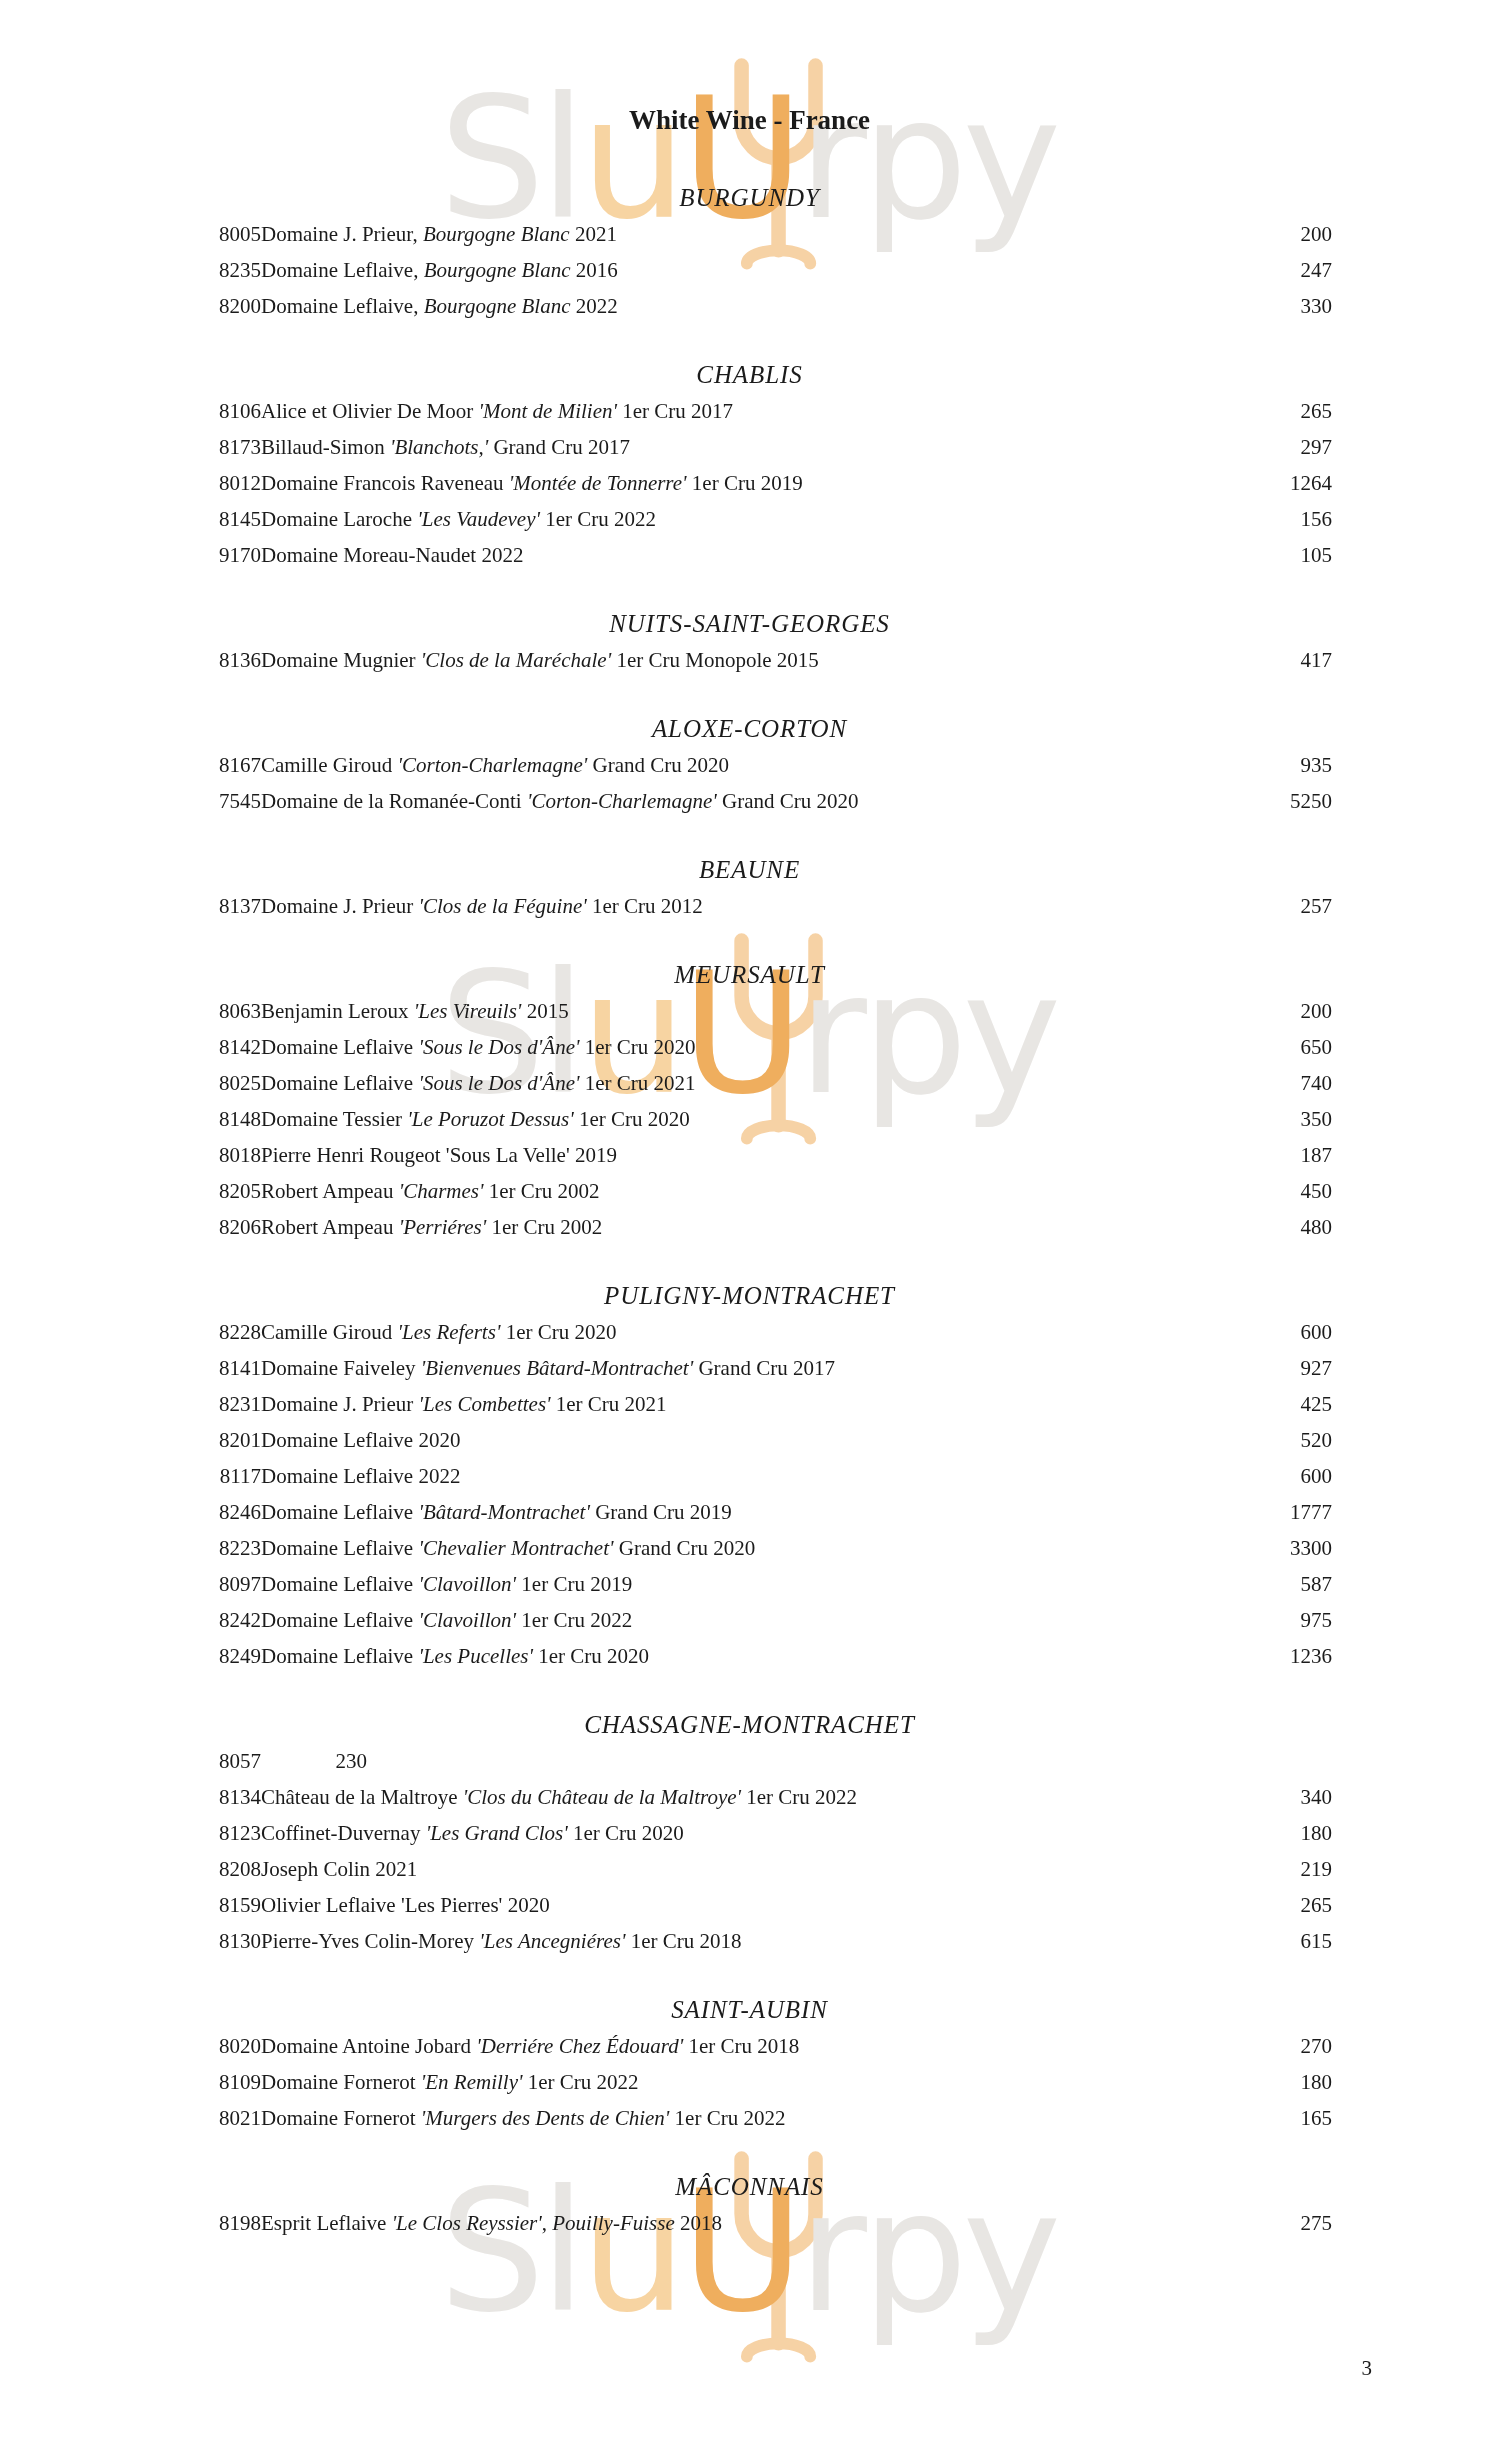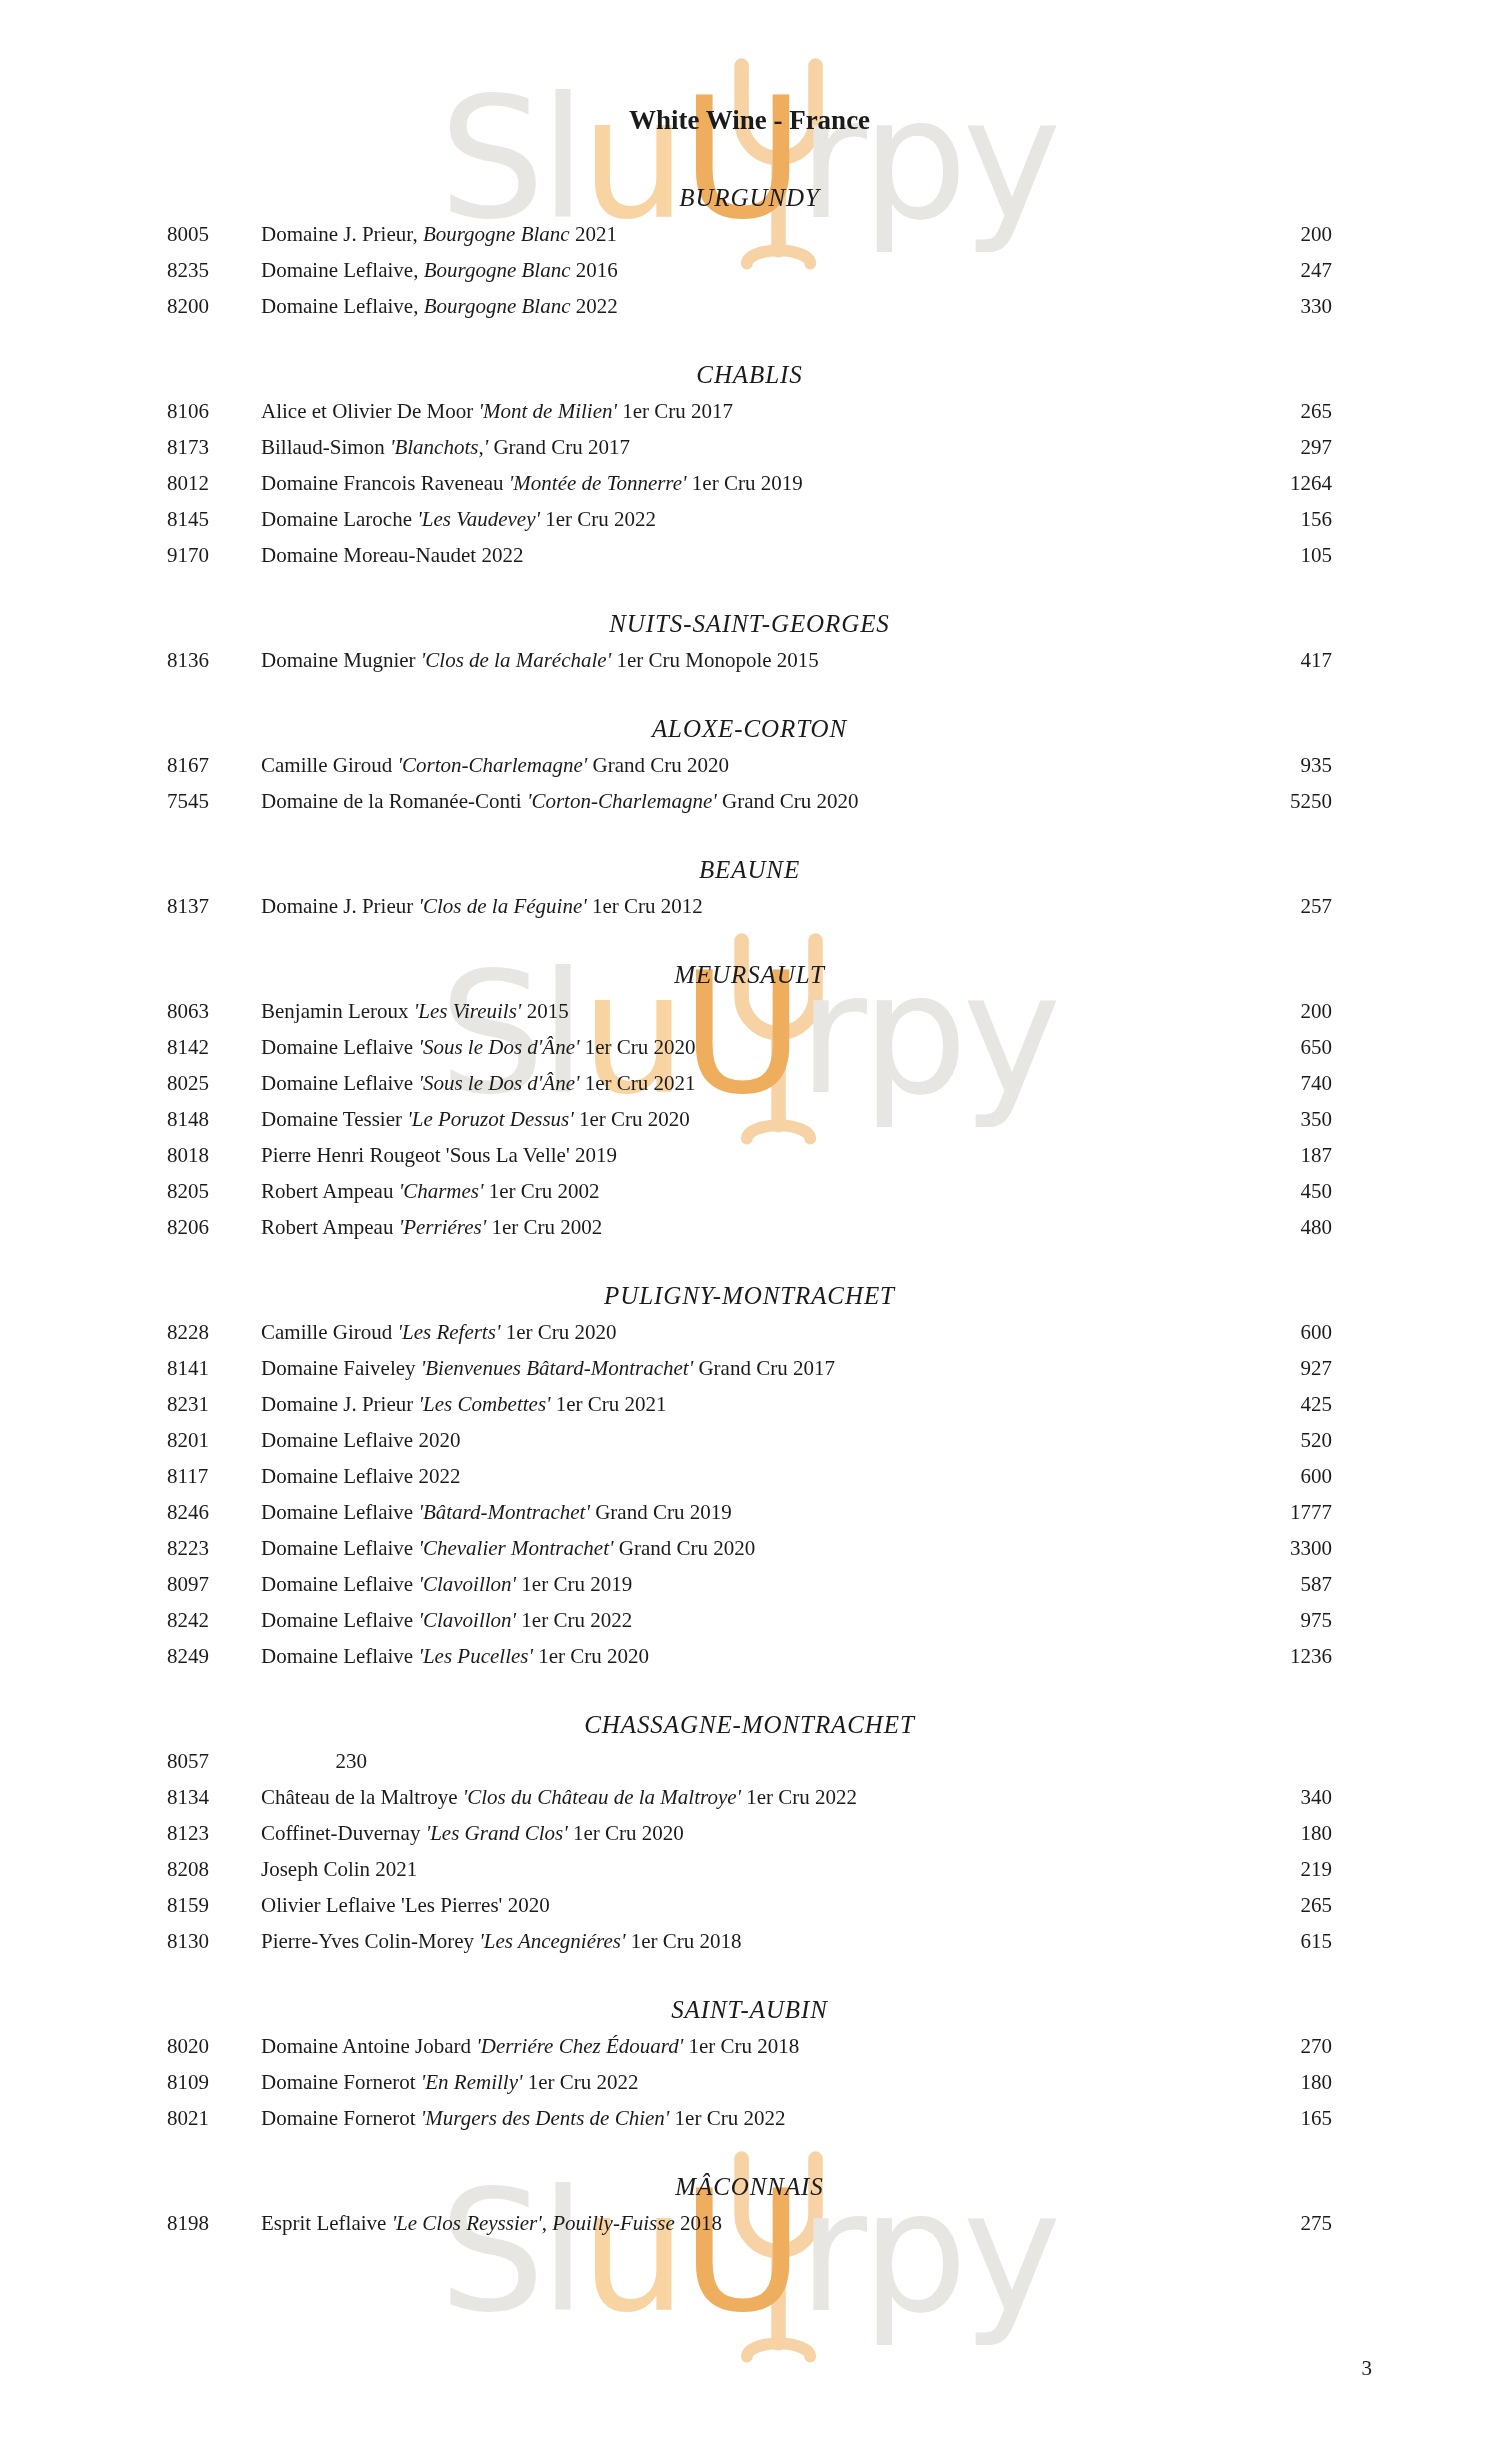--- a/index.html
+++ b/index.html
@@ -67,21 +67,21 @@
     letter-spacing: 0.9px;
     font-style: italic;
   }
   .wine-row {
     display: flex;
     align-items: baseline;
     font-size: 21px;
     line-height: 36px;
     height: 36px;
   }
-  .wine-code  { flex: 0 0 94px; }
+  .wine-code  { flex: 0 0 94px; text-align: right; }
   .wine-name  { flex: 1 1 auto; white-space: nowrap; overflow: hidden; }
   .it { font-style: italic; }
   .wine-price { flex: 0 0 auto; min-width: 106px; text-align: right; }
 
   .page-number {
     position: absolute;
     z-index: 1;
     right: 123px;
     bottom: 81px;
     font-size: 21px;

